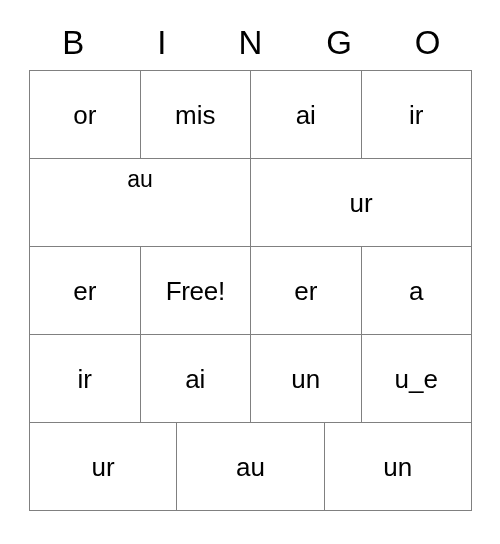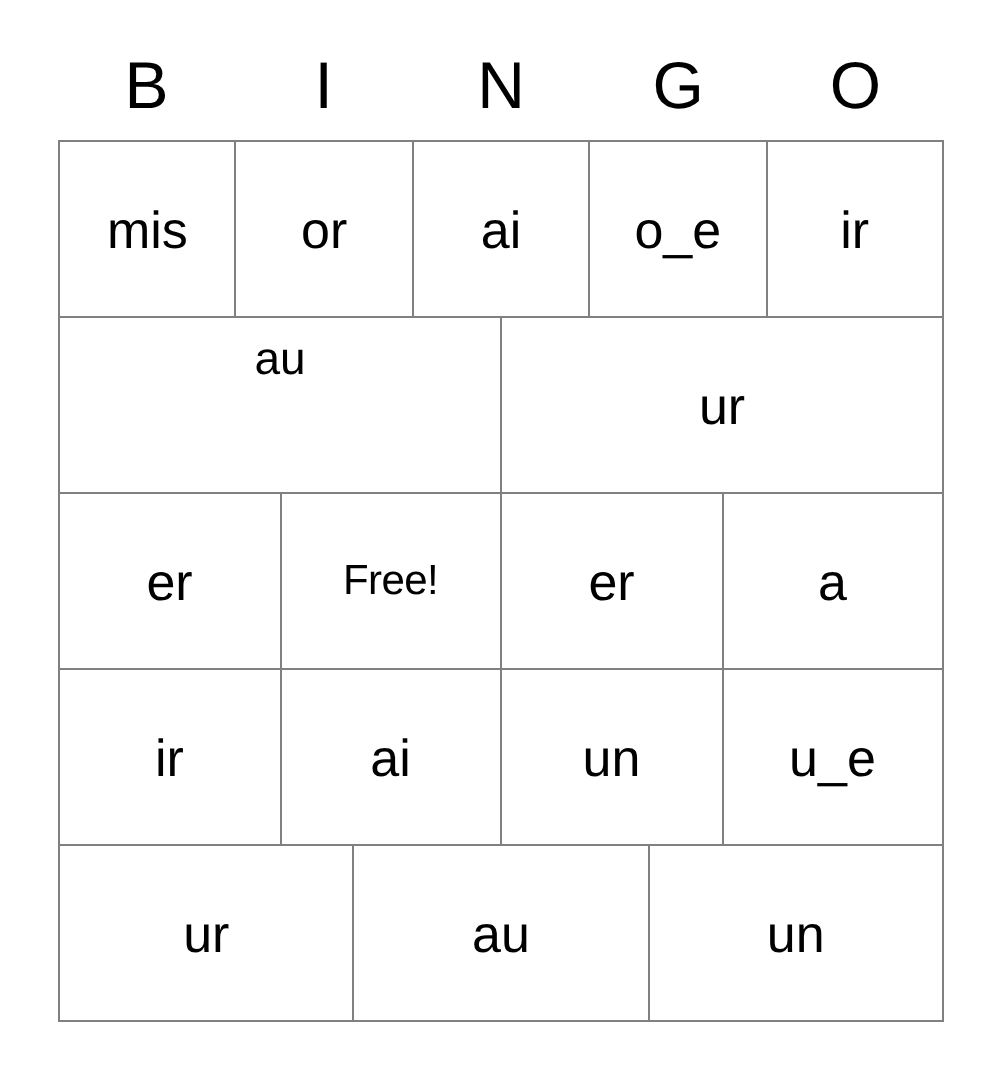--- a/index.html
+++ b/index.html
@@ -68,44 +68,43 @@
     white-space: nowrap;
   }
   
   .cell.align-top {
     align-items: flex-start;
     padding-top: 9px;
     font-size: 23px;
   }
   
   .cell.free-cell {
-    font-size: 21px;
+    font-size: 26px;
     letter-spacing: -0.3px;
   }
 </style>
 </head>
 <body>
 
 <div id="bingo-card">
 
   <div class="header-row">
     <div class="header-cell">B</div>
     <div class="header-cell">I</div>
     <div class="header-cell">N</div>
     <div class="header-cell">G</div>
     <div class="header-cell">O</div>
   </div>
 
   <div class="grid">
 
     <div class="grid-row">
+      <div class="cell">or</div>
       <div class="cell">mis</div>
-      <div class="cell">or</div>
       <div class="cell">ai</div>
-      <div class="cell">o_e</div>
       <div class="cell">ir</div>
     </div>
 
     <div class="grid-row">
       <div class="cell align-top">au</div>
       <div class="cell">ur</div>
     </div>
 
     <div class="grid-row">
       <div class="cell">er</div>

